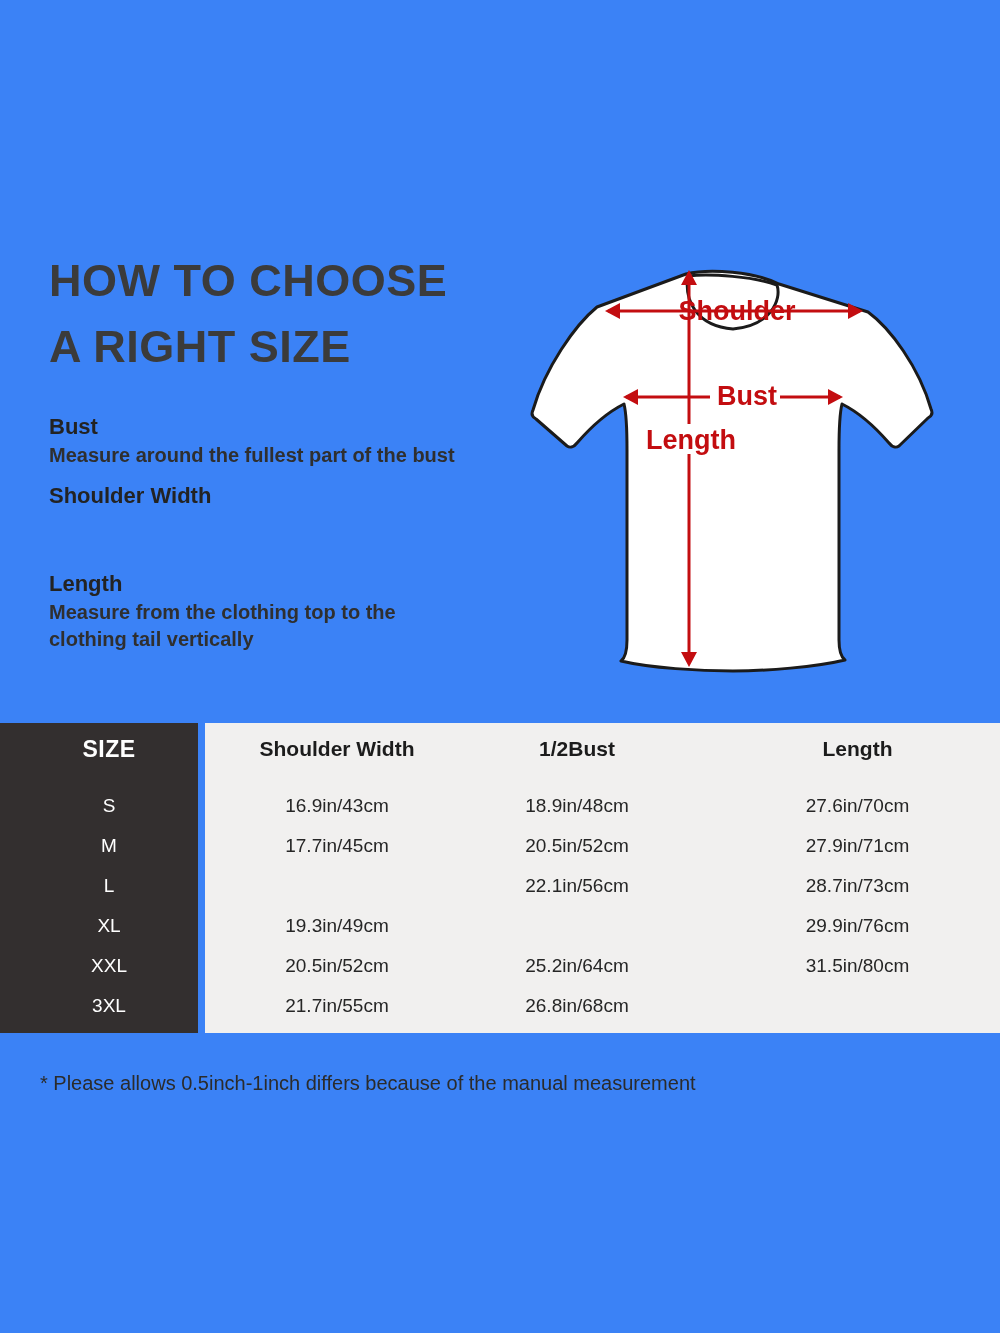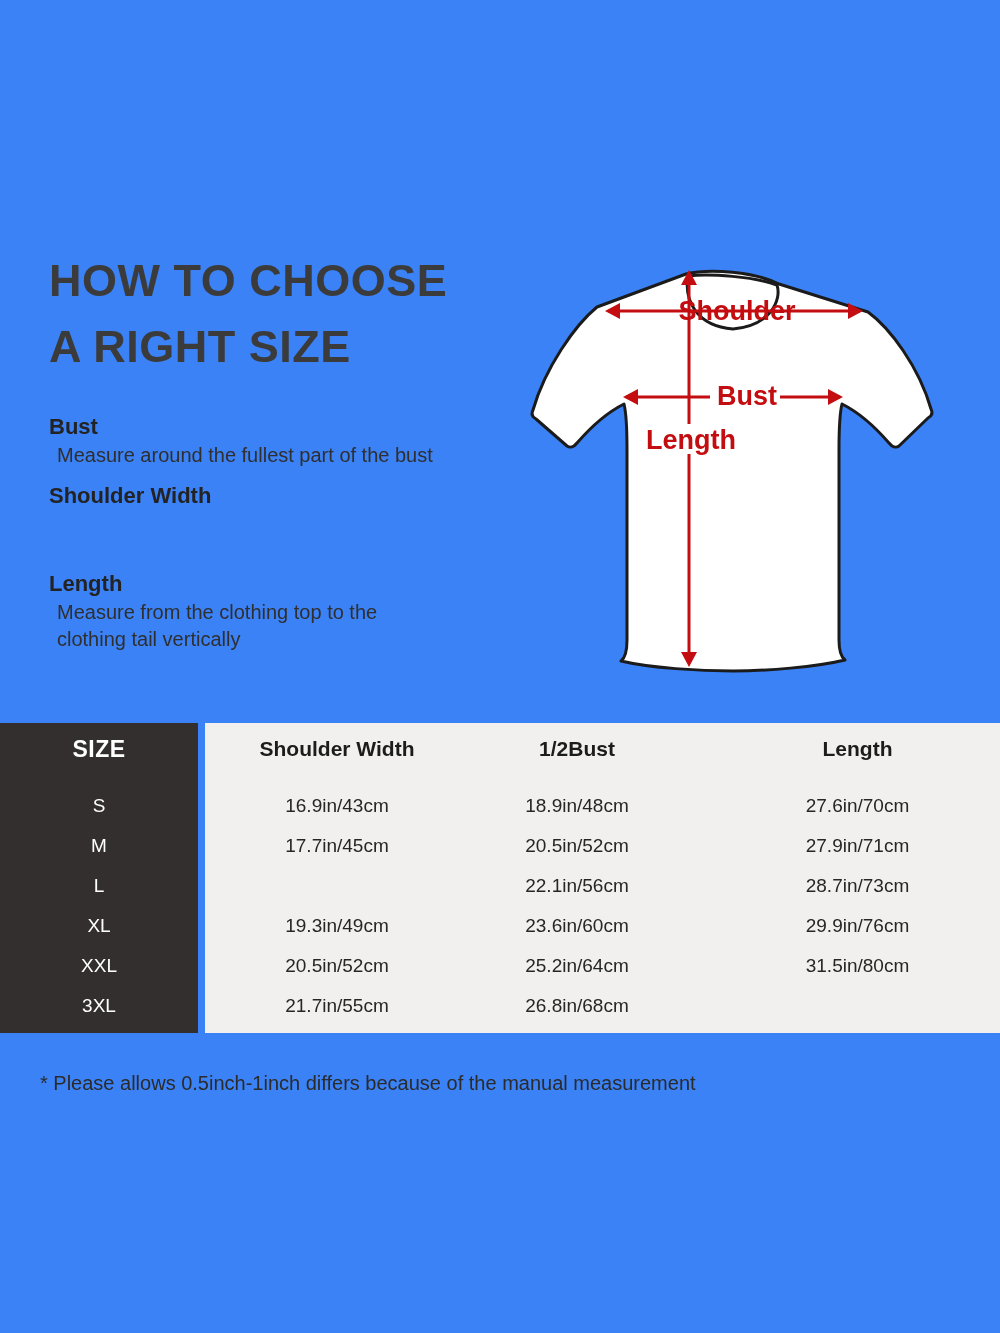--- a/index.html
+++ b/index.html
@@ -13,21 +13,21 @@
     position:absolute; left:49px; top:248px;
     font-size:45px; font-weight:700; color:#3b3b3b;
     line-height:66px; letter-spacing:0.5px; white-space:nowrap;
   }
   .sec-title {
     position:absolute; left:49px;
     font-size:22px; font-weight:700; color:#232323; white-space:nowrap;
   }
   .sec-desc {
     position:absolute; left:49px;
-    font-size:20px; font-weight:400; color:#2f2f2f; line-height:27px;margin-left:8px;
+    font-size:20px; font-weight:700; color:#2f2f2f; line-height:27px;
   }
   .t-bust   { top:414px; }
   .d-bust   { top:442px; width:420px; }
   .t-shoulder { top:483px; }
   .d-shoulder { top:511px; width:372px; }
   .t-length { top:571px; }
   .d-length { top:599px; width:350px; }
   
   .shirt-svg { position:absolute; left:500px; top:245px; }
   .shirt-outline { fill:#ffffff; stroke:#1b1b1b; stroke-width:3; stroke-linejoin:round; }
@@ -36,21 +36,21 @@
   .red-line { stroke:#c30d10; stroke-width:3; fill:none; }
   .red-head { fill:#c30d10; stroke:none; }
   .red-label { fill:#c30d10; font-family:"Liberation Sans", sans-serif;
                font-size:27px; font-weight:700; text-anchor:middle; }
   
   .tbl-dark  { position:absolute; left:0px;   top:723px; width:198px; height:310px; background:#332f2f; }
   .tbl-light { position:absolute; left:205px; top:723px; width:795px; height:310px; background:#f1f0ef; }
   .tbl-row { position:absolute; left:0; width:1000px; height:40px; line-height:40px; }
   .tbl-header-row { position:absolute; left:0; top:723px; width:1000px; height:52px; line-height:52px; }
   .cell { position:absolute; top:0; text-align:center; }
-  .c0 { left:0px;   width:198px; }
+  .c0 { left:0px;   width:198px;padding-left:10px; }
   .c1 { left:205px; width:264px; }
   .c2 { left:454px; width:246px; }
   .c3 { left:715px; width:285px; }
   .hdr-size { font-size:23px; font-weight:700; color:#ffffff; letter-spacing:0.5px; }
   .hdr-col  { font-size:21px; font-weight:700; color:#1c1c1c; }
   .cell-size { font-size:19px; color:#ffffff; }
   .cell-val  { font-size:19px; color:#262626; }
   .row-0 { top:786px; } .row-1 { top:826px; } .row-2 { top:866px; }
   .row-3 { top:906px; } .row-4 { top:946px; } .row-5 { top:986px; }
   
@@ -148,21 +148,20 @@
     <div class="cell c3 cell-val">27.9in/71cm</div>
   </div>
   <div class="tbl-row row-2">
     <div class="cell c0 cell-size">L</div>
     <div class="cell c2 cell-val">22.1in/56cm</div>
     <div class="cell c3 cell-val">28.7in/73cm</div>
   </div>
   <div class="tbl-row row-3">
     <div class="cell c0 cell-size">XL</div>
     <div class="cell c1 cell-val">19.3in/49cm</div>
-    <div class="cell c2 cell-val">23.6in/60cm</div>
     <div class="cell c3 cell-val">29.9in/76cm</div>
   </div>
   <div class="tbl-row row-4">
     <div class="cell c0 cell-size">XXL</div>
     <div class="cell c1 cell-val">20.5in/52cm</div>
     <div class="cell c2 cell-val">25.2in/64cm</div>
     <div class="cell c3 cell-val">31.5in/80cm</div>
   </div>
   <div class="tbl-row row-5">
     <div class="cell c0 cell-size">3XL</div>

